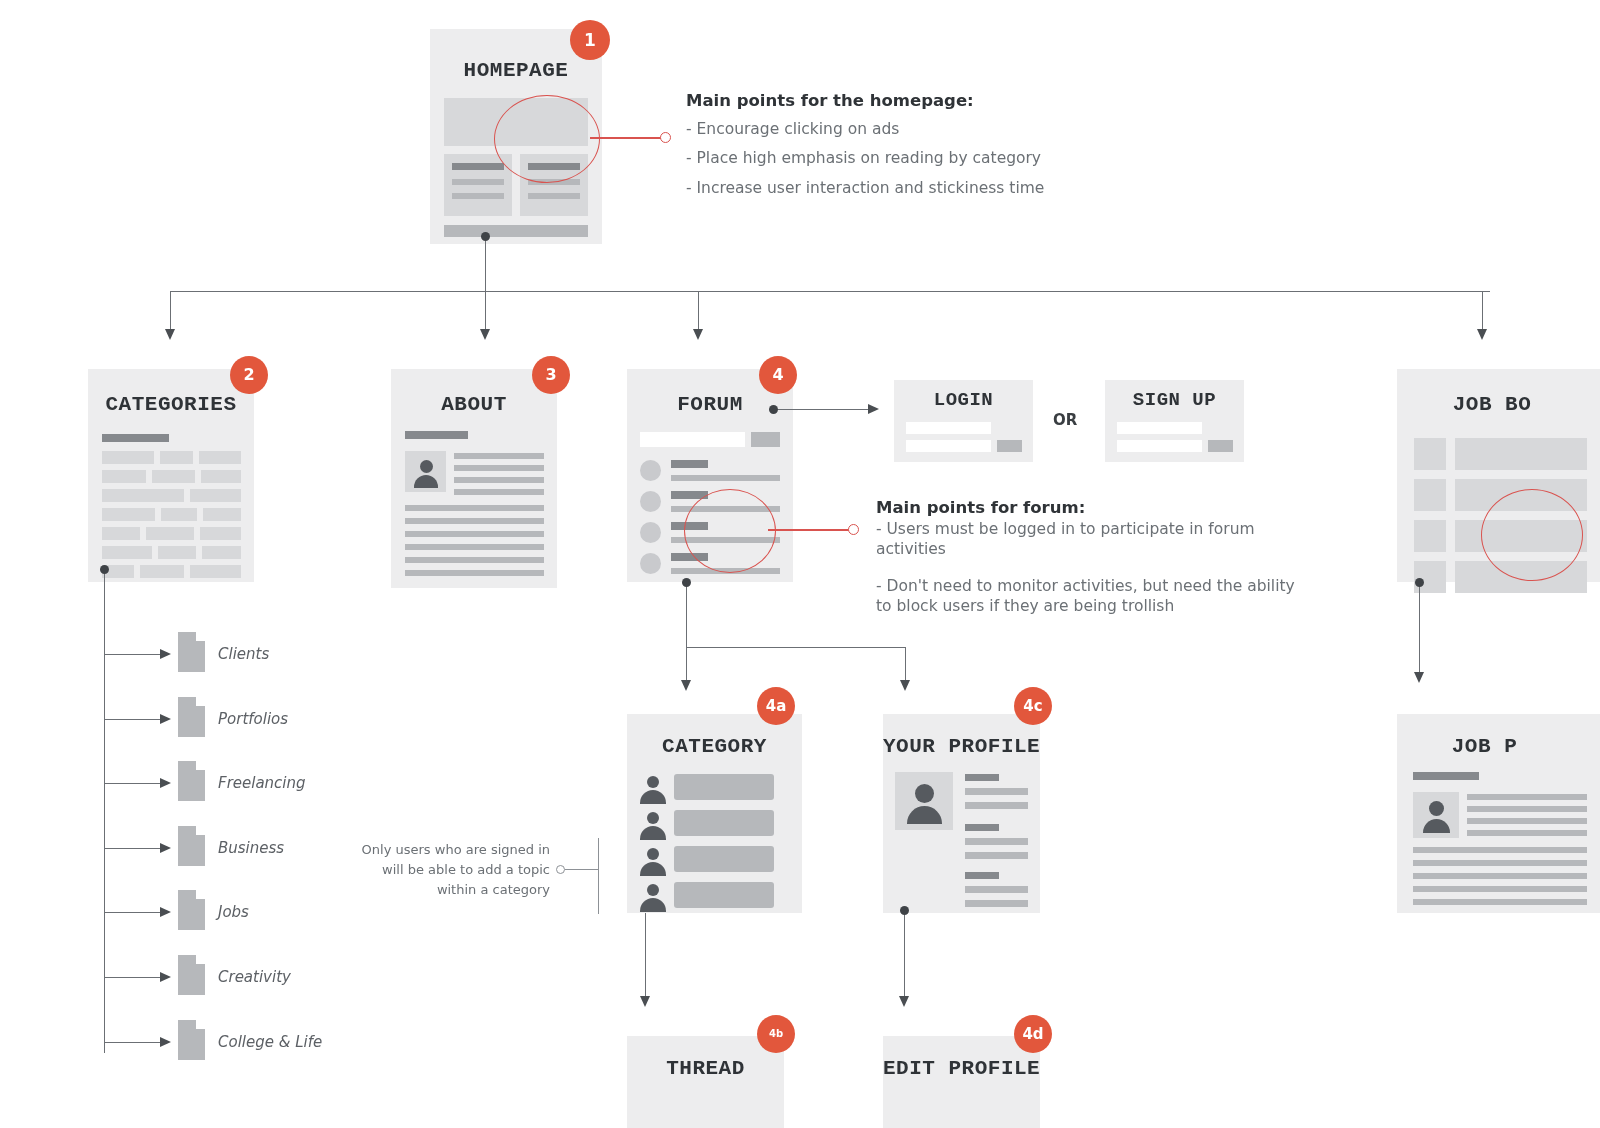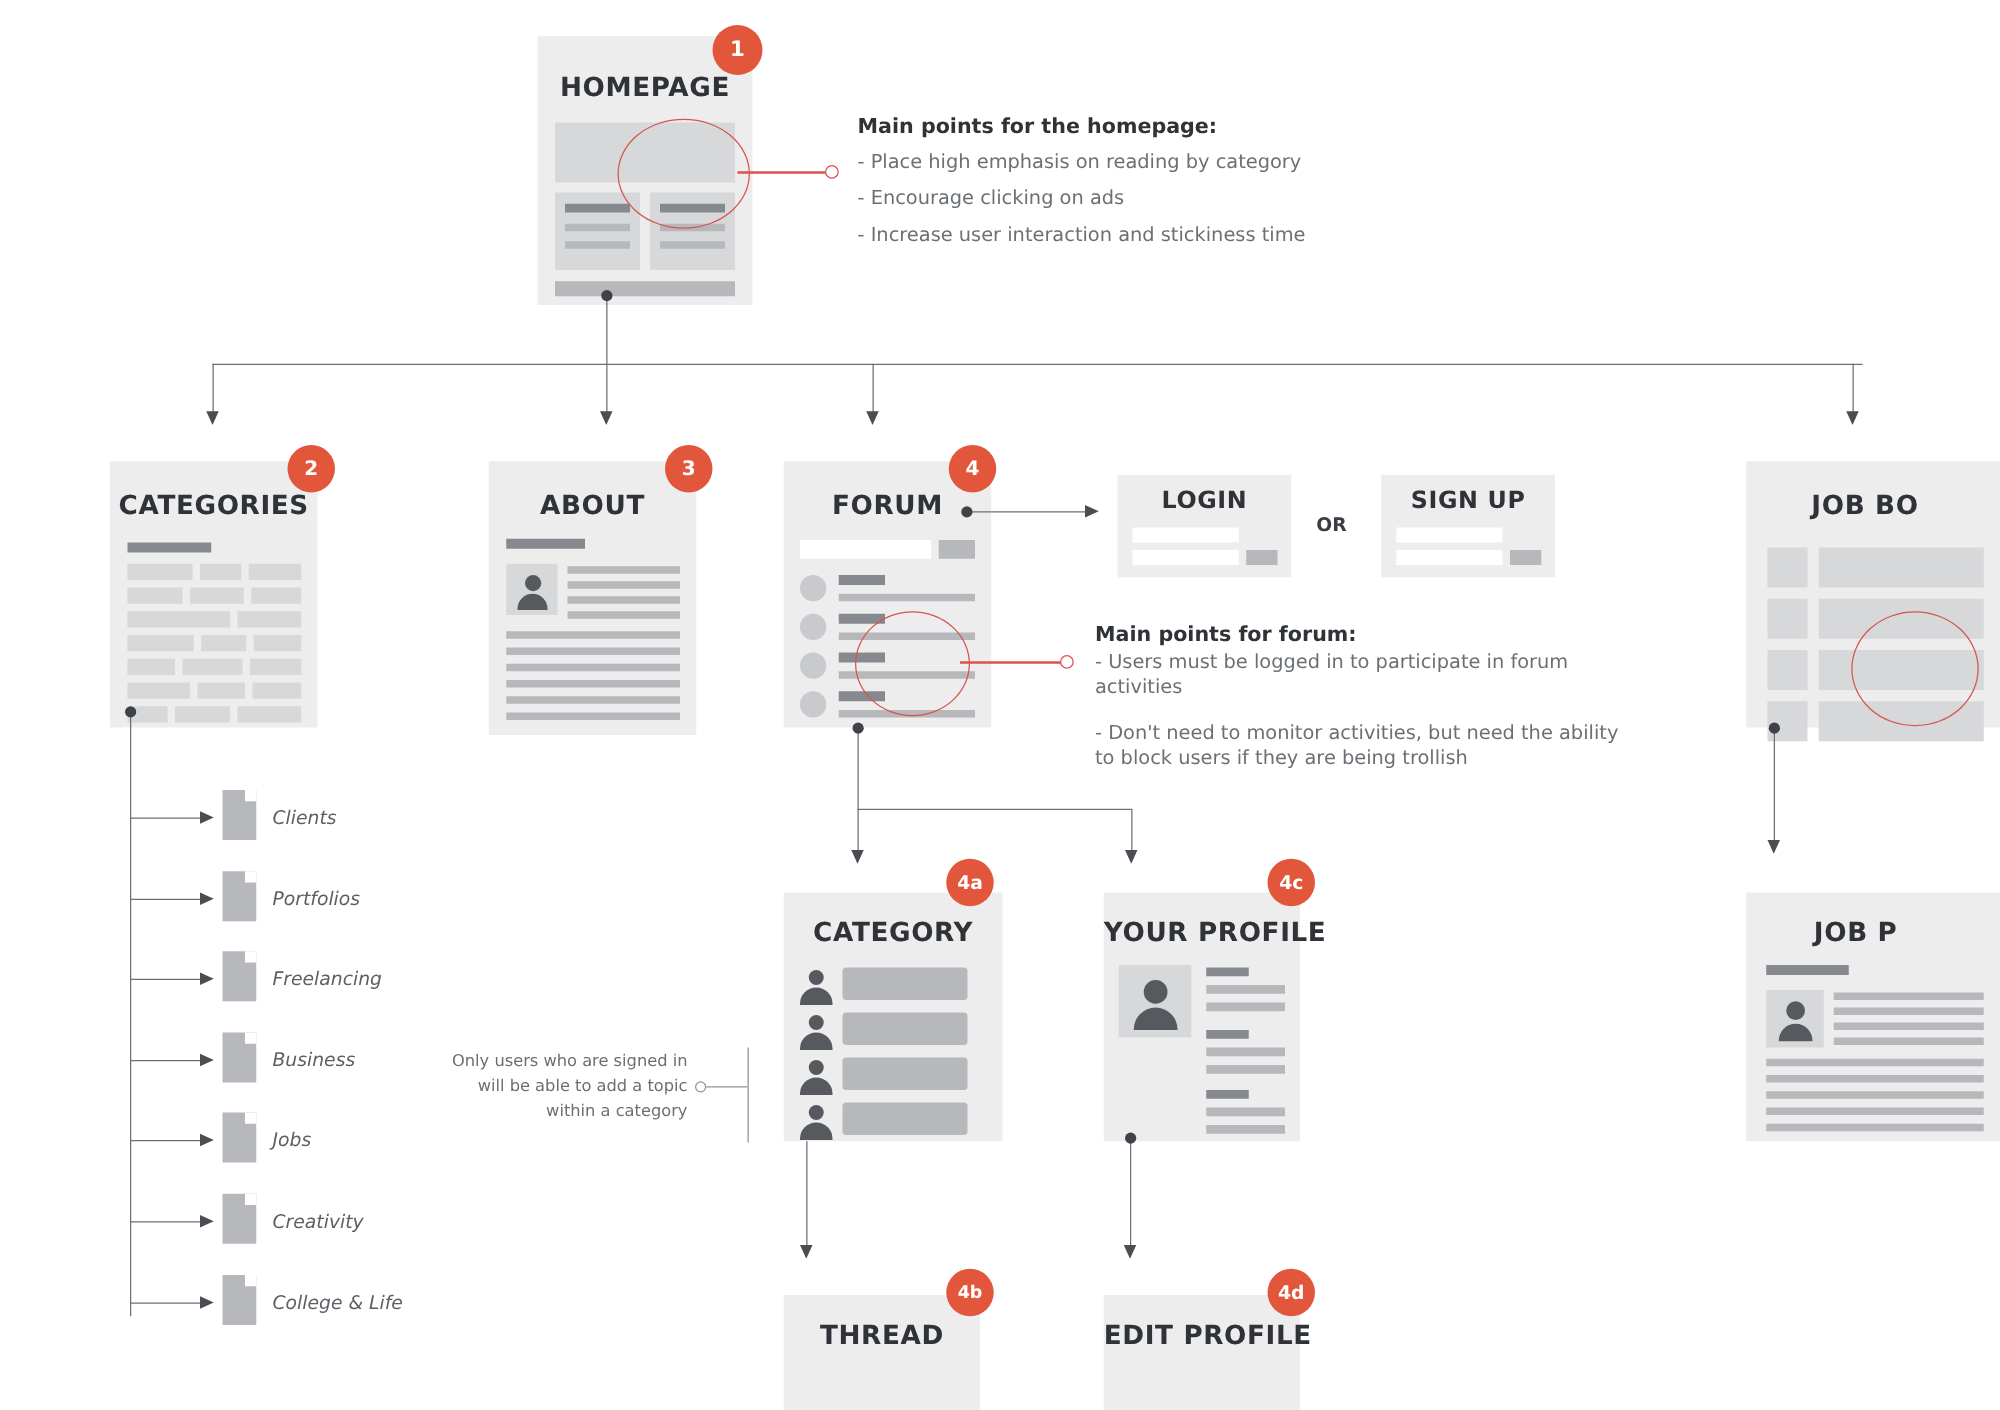--- a/index.html
+++ b/index.html
@@ -13,20 +13,21 @@
     height:1128px;
     background:#ffffff;
     overflow:hidden;
   }
 
   
   .card{
     position:absolute;
     background:#ededee;
     box-sizing:border-box;
+    font-family:Liberation Mono, monospace;
   }
   .card-title{
     text-align:center;
     font-weight:bold;
     color:#2f3337;
     letter-spacing:.5px;
     font-size:21px;
     line-height:1;
     white-space:nowrap;
   }
@@ -136,22 +137,22 @@
     <div class="blk-m" style="left:14px;top:196px;width:144px;height:12px;"></div>
   </div>
   <div class="badge" style="left:570px;top:20px;width:40px;height:40px;font-size:17px;">1</div>
 
   <div class="anno-circle" style="left:494px;top:95px;width:104px;height:86px;"></div>
   <div class="anno-line" style="left:590px;top:137px;width:72px;"></div>
   <div class="anno-knob" style="left:660px;top:132px;"></div>
 
   <div class="note" style="left:686px;top:91px;width:520px;">
     <div class="note-title">Main points for the homepage:</div>
+    <div class="note-line">- Encourage clicking on ads</div>
     <div class="note-line">- Place high emphasis on reading by category</div>
-    <div class="note-line">- Encourage clicking on ads</div>
     <div class="note-line">- Increase user interaction and stickiness time</div>
   </div>
 
   <div class="dot" style="left:481px;top:232px;"></div>
 
   <div class="ln-v" style="left:485px;top:236px;height:95px;"></div>
 
   <div class="ln-h" style="left:170px;top:291px;width:1320px;"></div>
 
   <div class="ln-v" style="left:170px;top:291px;height:40px;"></div>
@@ -368,21 +369,21 @@
   <div class="anno-knob-sm" style="left:556px;top:865px;"></div>
   <div class="grey-ln-h" style="left:565px;top:869px;width:33px;"></div>
   <div class="grey-ln-v" style="left:598px;top:838px;height:76px;"></div>
 
   <div class="ln-v" style="left:645px;top:913px;height:85px;"></div>
   <div class="arrow-d" style="left:640px;top:996px;"></div>
 
   <div class="card" style="left:627px;top:1036px;width:157px;height:92px;">
     <div class="card-title" style="position:absolute;left:0;top:22px;width:100%;">THREAD</div>
   </div>
-  <div class="badge" style="left:757px;top:1015px;width:38px;height:38px;font-size:14px;">4b</div>
+  <div class="badge" style="left:757px;top:1015px;width:38px;height:38px;font-size:10px;">4b</div>
 
   <div class="card" style="left:883px;top:714px;width:157px;height:199px;">
     <div class="card-title" style="position:absolute;left:0;top:22px;width:100%;">YOUR PROFILE</div>
 
     <div class="blk" style="left:12px;top:58px;width:58px;height:58px;"></div>
     <div class="avatar" style="left:12px;top:58px;width:58px;height:58px;">
       <div class="head" style="left:20px;top:12px;width:19px;height:19px;"></div>
       <div class="body" style="left:12px;top:34px;width:35px;height:18px;"></div>
     </div>
 

